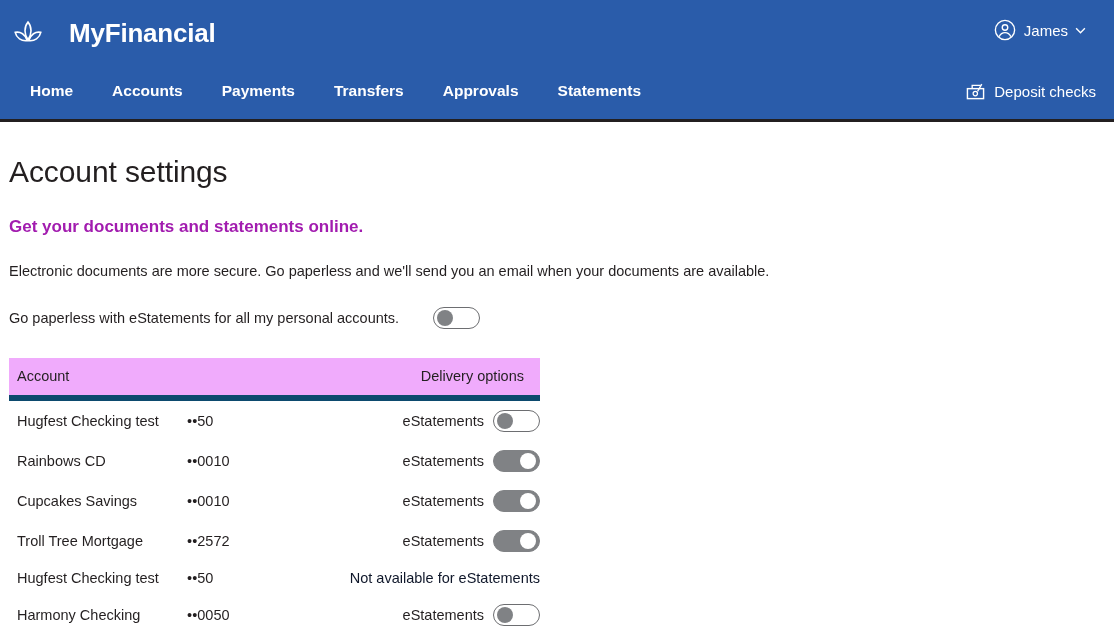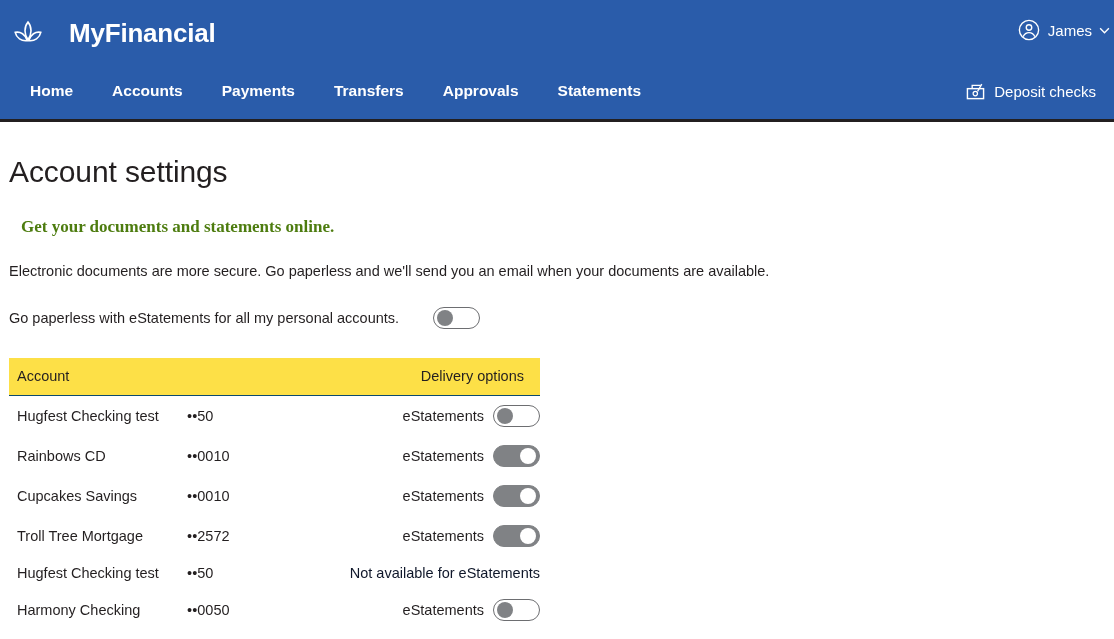--- a/index.html
+++ b/index.html
@@ -39,21 +39,21 @@
     color: #ffffff;
     font-size: 26px;
     font-weight: bold;
     letter-spacing: -0.2px;
     margin-left: 24px;
     white-space: nowrap;
   }
   .user-area {
     position: absolute;
     top: 19px;
-    right: 4px;
+    right: 28px;
     display: flex;
     align-items: center;
     color: #ffffff;
     font-size: 15px;
     cursor: pointer;
   }
   .avatar-icon { width: 22px; height: 22px; display: block; }
   .user-name { margin-left: 8px; }
   .chevron {
     margin-left: 7px;
@@ -99,23 +99,22 @@
   .page-title {
     font-size: 30px;
     font-weight: normal;
     color: #231f20;
     margin: 33px 0 0 0;
     letter-spacing: -0.1px;
   }
   .section-head {
     font-size: 17px;
     font-weight: bold;
-    color: #4d7c0f;
-    margin: 28px 0 0 12px;
-    font-family: Liberation Serif, serif;
+    color: #a21caf;
+    margin: 28px 0 0 0;
   }
   .intro-text {
     font-size: 14.5px;
     color: #231f20;
     margin: 26px 0 0 0;
   }
 
   .paperless-row {
     display: flex;
     align-items: center;
@@ -157,26 +156,26 @@
   .toggle.off .knob { left: 3px; background: #808285; }
   .toggle.on  .knob { right: 3px; background: #ffffff; }
 
   
   .acct-table {
     width: 531px;
     margin-top: 29px;
     border-collapse: collapse;
   }
   .acct-table thead th {
-    background: #fde047;
+    background: #f0abfc;
     font-size: 14.5px;
     font-weight: normal;
     color: #231f20;
     padding: 10px 8px 11px 8px;
-    border-bottom: 1px solid #0c4a6e;
+    border-bottom: 6px solid #0c4a6e;
     text-align: left;
   }
   .acct-table thead th.delivery-head {
     text-align: right;
     padding-right: 16px;
   }
   .acct-table tbody td {
     font-size: 14.5px;
     color: #231f20;
     padding: 9px 8px;

